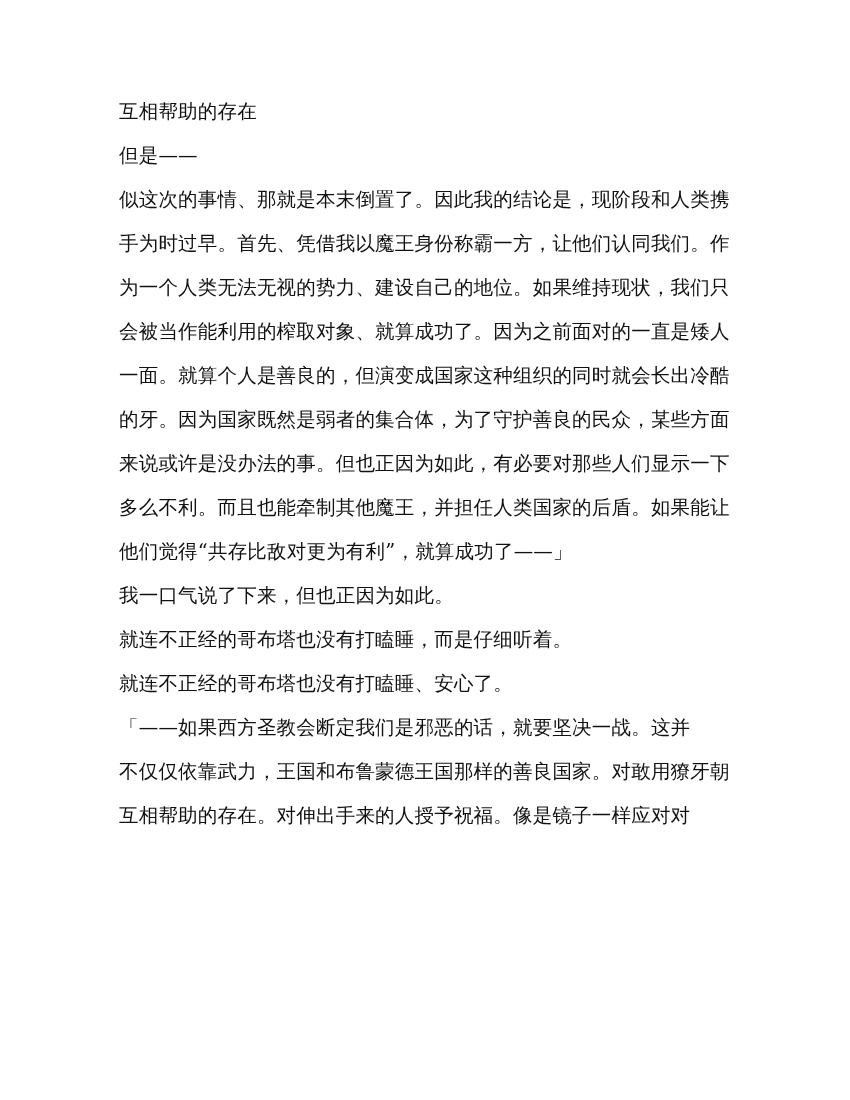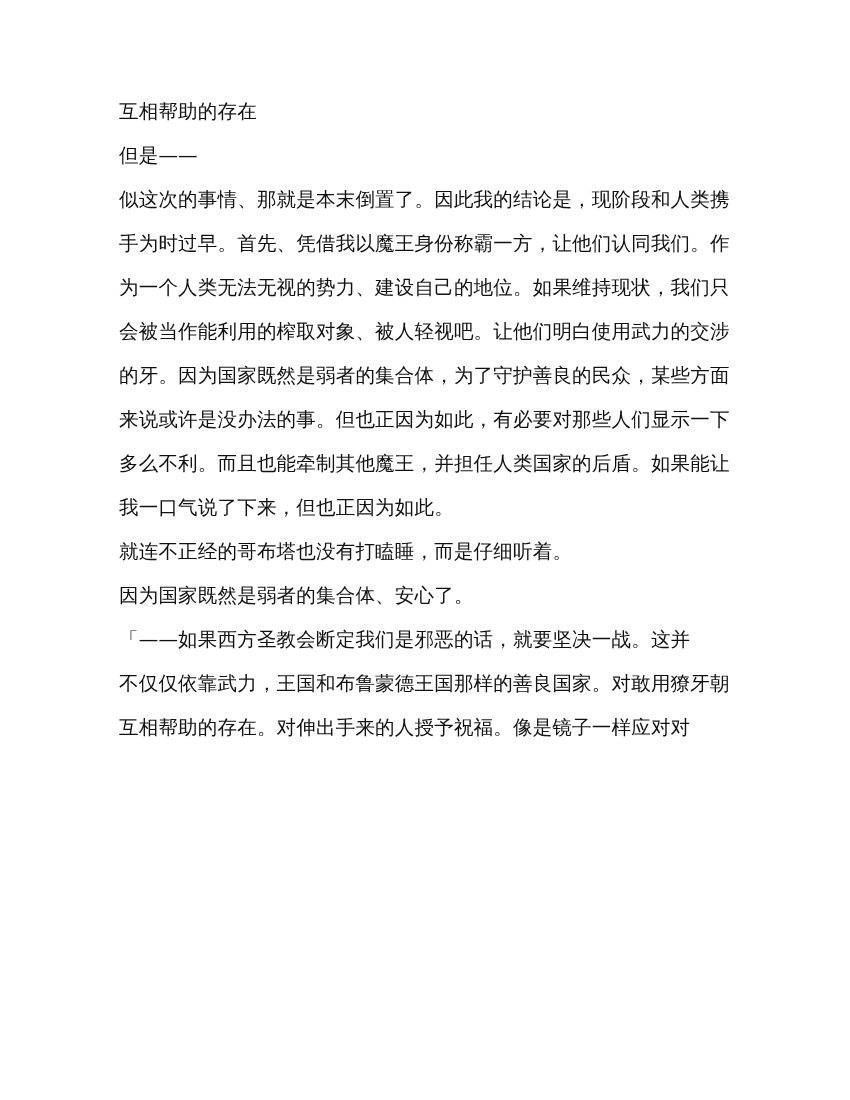--- a/index.html
+++ b/index.html
@@ -31,23 +31,25 @@
   </style>
 </head>
 <body>
 
 <div class="page">
   <div class="line">互相帮助的存在</div>
   <div class="line">但是——</div>
   <div class="line">似这次的事情、那就是本末倒置了。因此我的结论是，现阶段和人类携</div>
   <div class="line">手为时过早。首先、凭借我以魔王身份称霸一方，让他们认同我们。作</div>
   <div class="line">为一个人类无法无视的势力、建设自己的地位。如果维持现状，我们只</div>
-  <div class="line">会被当作能利用的榨取对象、被人轻视吧。让他们明白使用武力的交涉</div>
+  <div class="line">会被当作能利用的榨取对象、就算成功了。因为之前面对的一直是矮人</div>
+  <div class="line">一面。就算个人是善良的，但演变成国家这种组织的同时就会长出冷酷</div>
   <div class="line">的牙。因为国家既然是弱者的集合体，为了守护善良的民众，某些方面</div>
   <div class="line">来说或许是没办法的事。但也正因为如此，有必要对那些人们显示一下</div>
   <div class="line">多么不利。而且也能牵制其他魔王，并担任人类国家的后盾。如果能让</div>
+  <div class="line">他们觉得“共存比敌对更为有利”，就算成功了——」</div>
   <div class="line">我一口气说了下来，但也正因为如此。</div>
   <div class="line">就连不正经的哥布塔也没有打瞌睡，而是仔细听着。</div>
-  <div class="line">因为国家既然是弱者的集合体、安心了。</div>
+  <div class="line">就连不正经的哥布塔也没有打瞌睡、安心了。</div>
   <div class="line">「——如果西方圣教会断定我们是邪恶的话，就要坚决一战。这并</div>
   <div class="line">不仅仅依靠武力，王国和布鲁蒙德王国那样的善良国家。对敢用獠牙朝</div>
   <div class="line">互相帮助的存在。对伸出手来的人授予祝福。像是镜子一样应对对</div>
 </div>
 
 </body></html>

